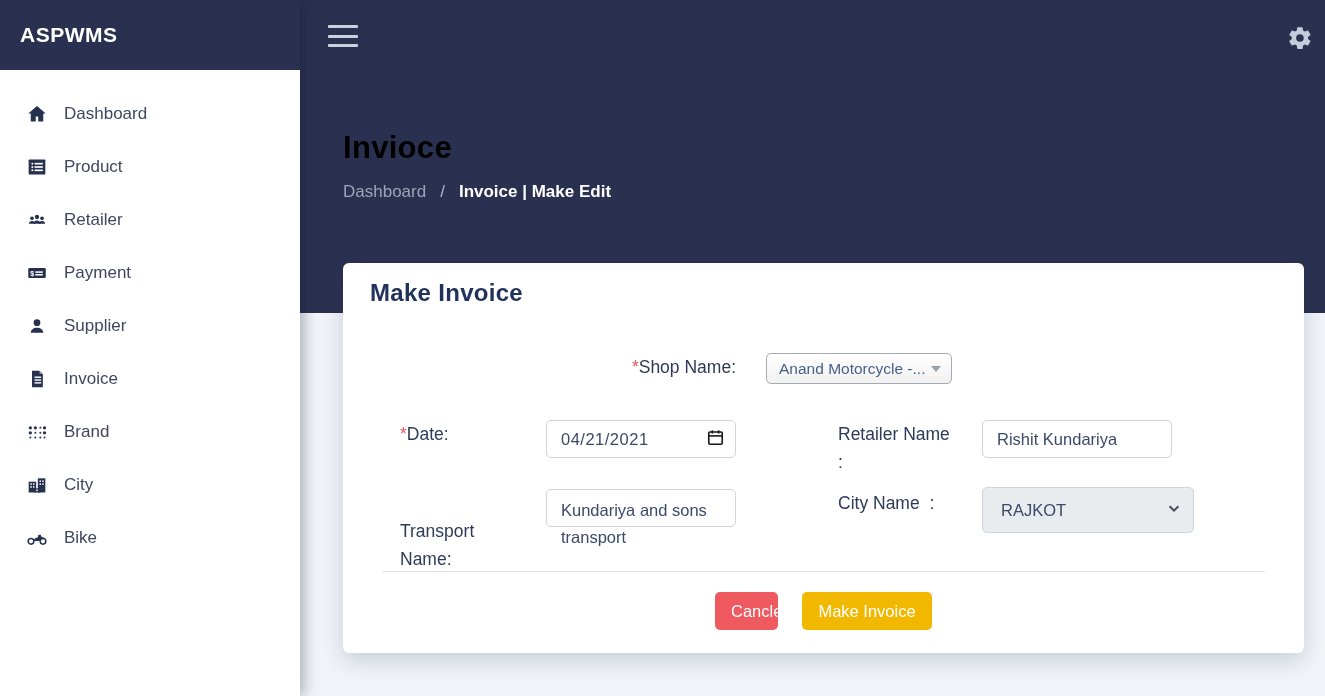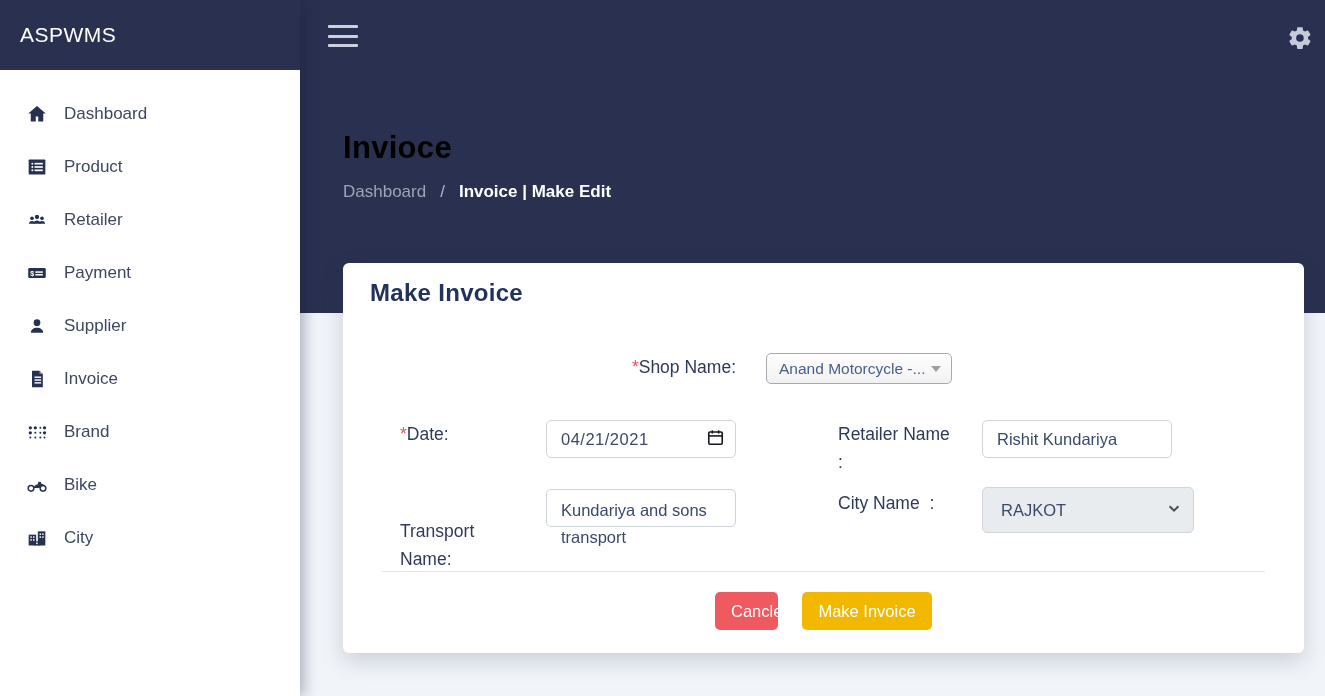--- a/index.html
+++ b/index.html
@@ -20,21 +20,21 @@
   .sidebar {
     position:absolute; left:0; top:0; width:300px; height:696px;
     background:#ffffff; z-index:5;
     box-shadow:3px 0 14px rgba(20,26,50,0.35);
   }
   .sidebar-header {
     height:70px; background:#2a3150; display:flex; align-items:center;
     padding-left:20px;
   }
   .brand {
-    color:#ffffff; font-size:21px; font-weight:normal; letter-spacing:0.5px;
+    color:#ffffff; font-size:21px; font-weight:bold; letter-spacing:0.5px;
   }
   .nav { padding-top:17px; }
   .nav-item {
     height:53px; display:flex; align-items:center; padding-left:26px;
     cursor:pointer;
   }
   .nav-icon { width:22px; height:22px; margin-right:16px; flex:0 0 22px; display:flex; align-items:center; justify-content:center; }
   .nav-icon svg { width:20px; height:20px; fill:#26314f; }
   .nav-label { color:#3d4760; font-size:17px; }
 
@@ -258,51 +258,51 @@
               <circle cx="21" cy="18.5" r="1.2"></circle>
             </g>
           </svg>
       </span>
       <span class="nav-label">Brand</span>
     </div>
 
     <div class="nav-item">
       <span class="nav-icon">
         <svg viewBox="0 0 24 24">
-            <circle cx="4.8" cy="16" r="3.4" fill="none" stroke="#26314f" stroke-width="1.8"></circle>
-            <circle cx="19.2" cy="16" r="3.4" fill="none" stroke="#26314f" stroke-width="1.8"></circle>
-            <path d="M8 15.5c.3-2.4 2.3-4 4.6-4l1.2-2.4h2.8l1 1.8c1.3 0 2.4.6 3 1.6l-1.6 1c-.5-.6-1.2-1-2-1l-2 3h-7z"></path>
-            <path d="M13.5 8.2h3.2v1.6h-3.2z"></path>
-          </svg>
-      </span>
-      <span class="nav-label">Bike</span>
-    </div>
-
-    <div class="nav-item">
-      <span class="nav-icon">
-        <svg viewBox="0 0 24 24">
             <path d="M2 8h9v13H2z"></path>
             <path d="M13 4h9v17h-9z"></path>
             <path d="M9 21h7v-5H9z"></path>
             <g fill="#fff">
               <rect x="4" y="10" width="1.8" height="1.8"></rect>
               <rect x="7.2" y="10" width="1.8" height="1.8"></rect>
               <rect x="4" y="13.4" width="1.8" height="1.8"></rect>
               <rect x="7.2" y="13.4" width="1.8" height="1.8"></rect>
               <rect x="15" y="6.5" width="1.8" height="1.8"></rect>
               <rect x="18.2" y="6.5" width="1.8" height="1.8"></rect>
               <rect x="15" y="10" width="1.8" height="1.8"></rect>
               <rect x="18.2" y="10" width="1.8" height="1.8"></rect>
               <rect x="11" y="17.5" width="1.8" height="1.8"></rect>
             </g>
           </svg>
       </span>
       <span class="nav-label">City</span>
     </div>
 
+    <div class="nav-item">
+      <span class="nav-icon">
+        <svg viewBox="0 0 24 24">
+            <circle cx="4.8" cy="16" r="3.4" fill="none" stroke="#26314f" stroke-width="1.8"></circle>
+            <circle cx="19.2" cy="16" r="3.4" fill="none" stroke="#26314f" stroke-width="1.8"></circle>
+            <path d="M8 15.5c.3-2.4 2.3-4 4.6-4l1.2-2.4h2.8l1 1.8c1.3 0 2.4.6 3 1.6l-1.6 1c-.5-.6-1.2-1-2-1l-2 3h-7z"></path>
+            <path d="M13.5 8.2h3.2v1.6h-3.2z"></path>
+          </svg>
+      </span>
+      <span class="nav-label">Bike</span>
+    </div>
+
   </div>
 </div>
 
 <div class="card">
   <div class="card-title">Make Invoice</div>
 
   <div class="form-label" style="left:248px; top:90px; width:145px; text-align:right;"><span class="req">*</span><span>Shop Name:</span></div>
   <div class="shop-select">
     <span class="sel-text">Anand Motorcycle -...</span>
     <span class="shop-caret"></span>

